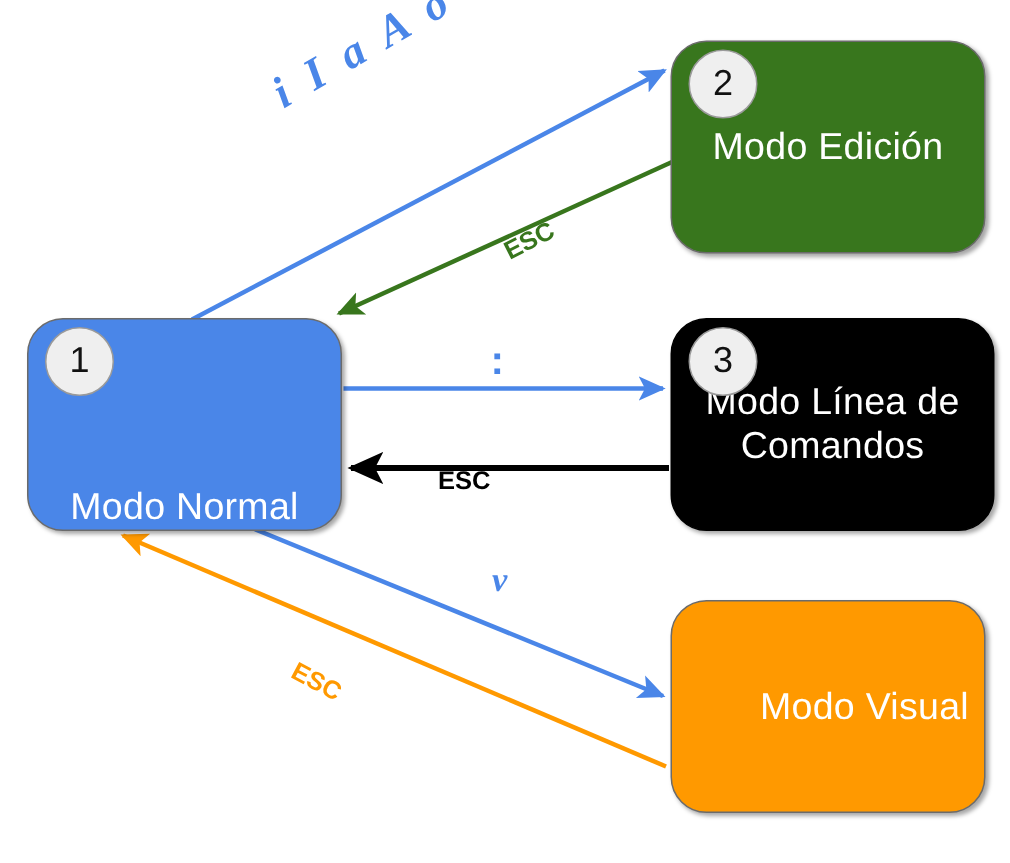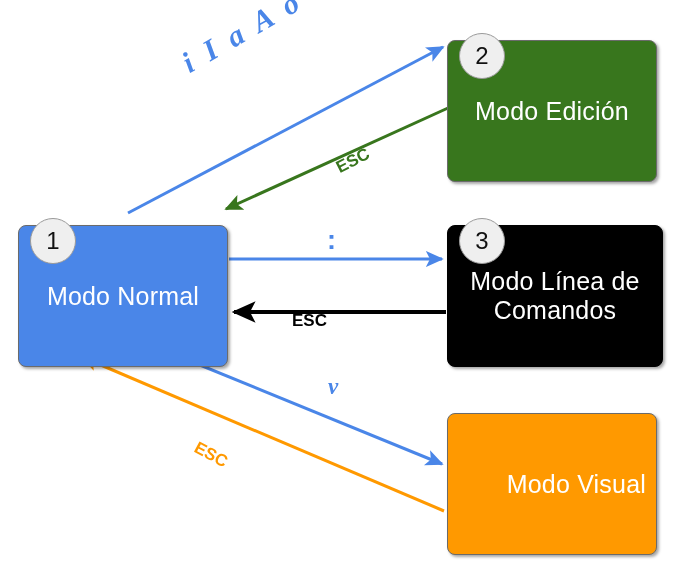--- a/index.html
+++ b/index.html
@@ -19,45 +19,45 @@
   }
   #edges {
     position: absolute;
     left: 0;
     top: 0;
     width: 673px;
     height: 575px;
   }
   .node {
     position: absolute;
-    border-radius: 8px;
+    border-radius: 24px;
     box-sizing: border-box;
     border: 1px solid #6b6b6b;
     box-shadow: 2px 2px 3px rgba(0,0,0,0.35);
     display: flex;
     align-items: center;
     justify-content: center;
     text-align: center;
     color: #ffffff;
     font-size: 25px;
     line-height: 1.15;
     font-weight: 400;
     letter-spacing: 0.2px;
-    margin-top: 13px;
   }
   .node .node-label {
     padding: 0 10px;
     display: block;
   }
   #node-normal {
     left: 18px;
     top: 212px;
     width: 210px;
     height: 142px;
     background: #4a86e8;
+    align-items: flex-end;
   }
   #node-edicion {
     left: 447px;
     top: 27px;
     width: 210px;
     height: 142px;
     background: #38761d;
   }
   #node-comandos {
     left: 447px;

